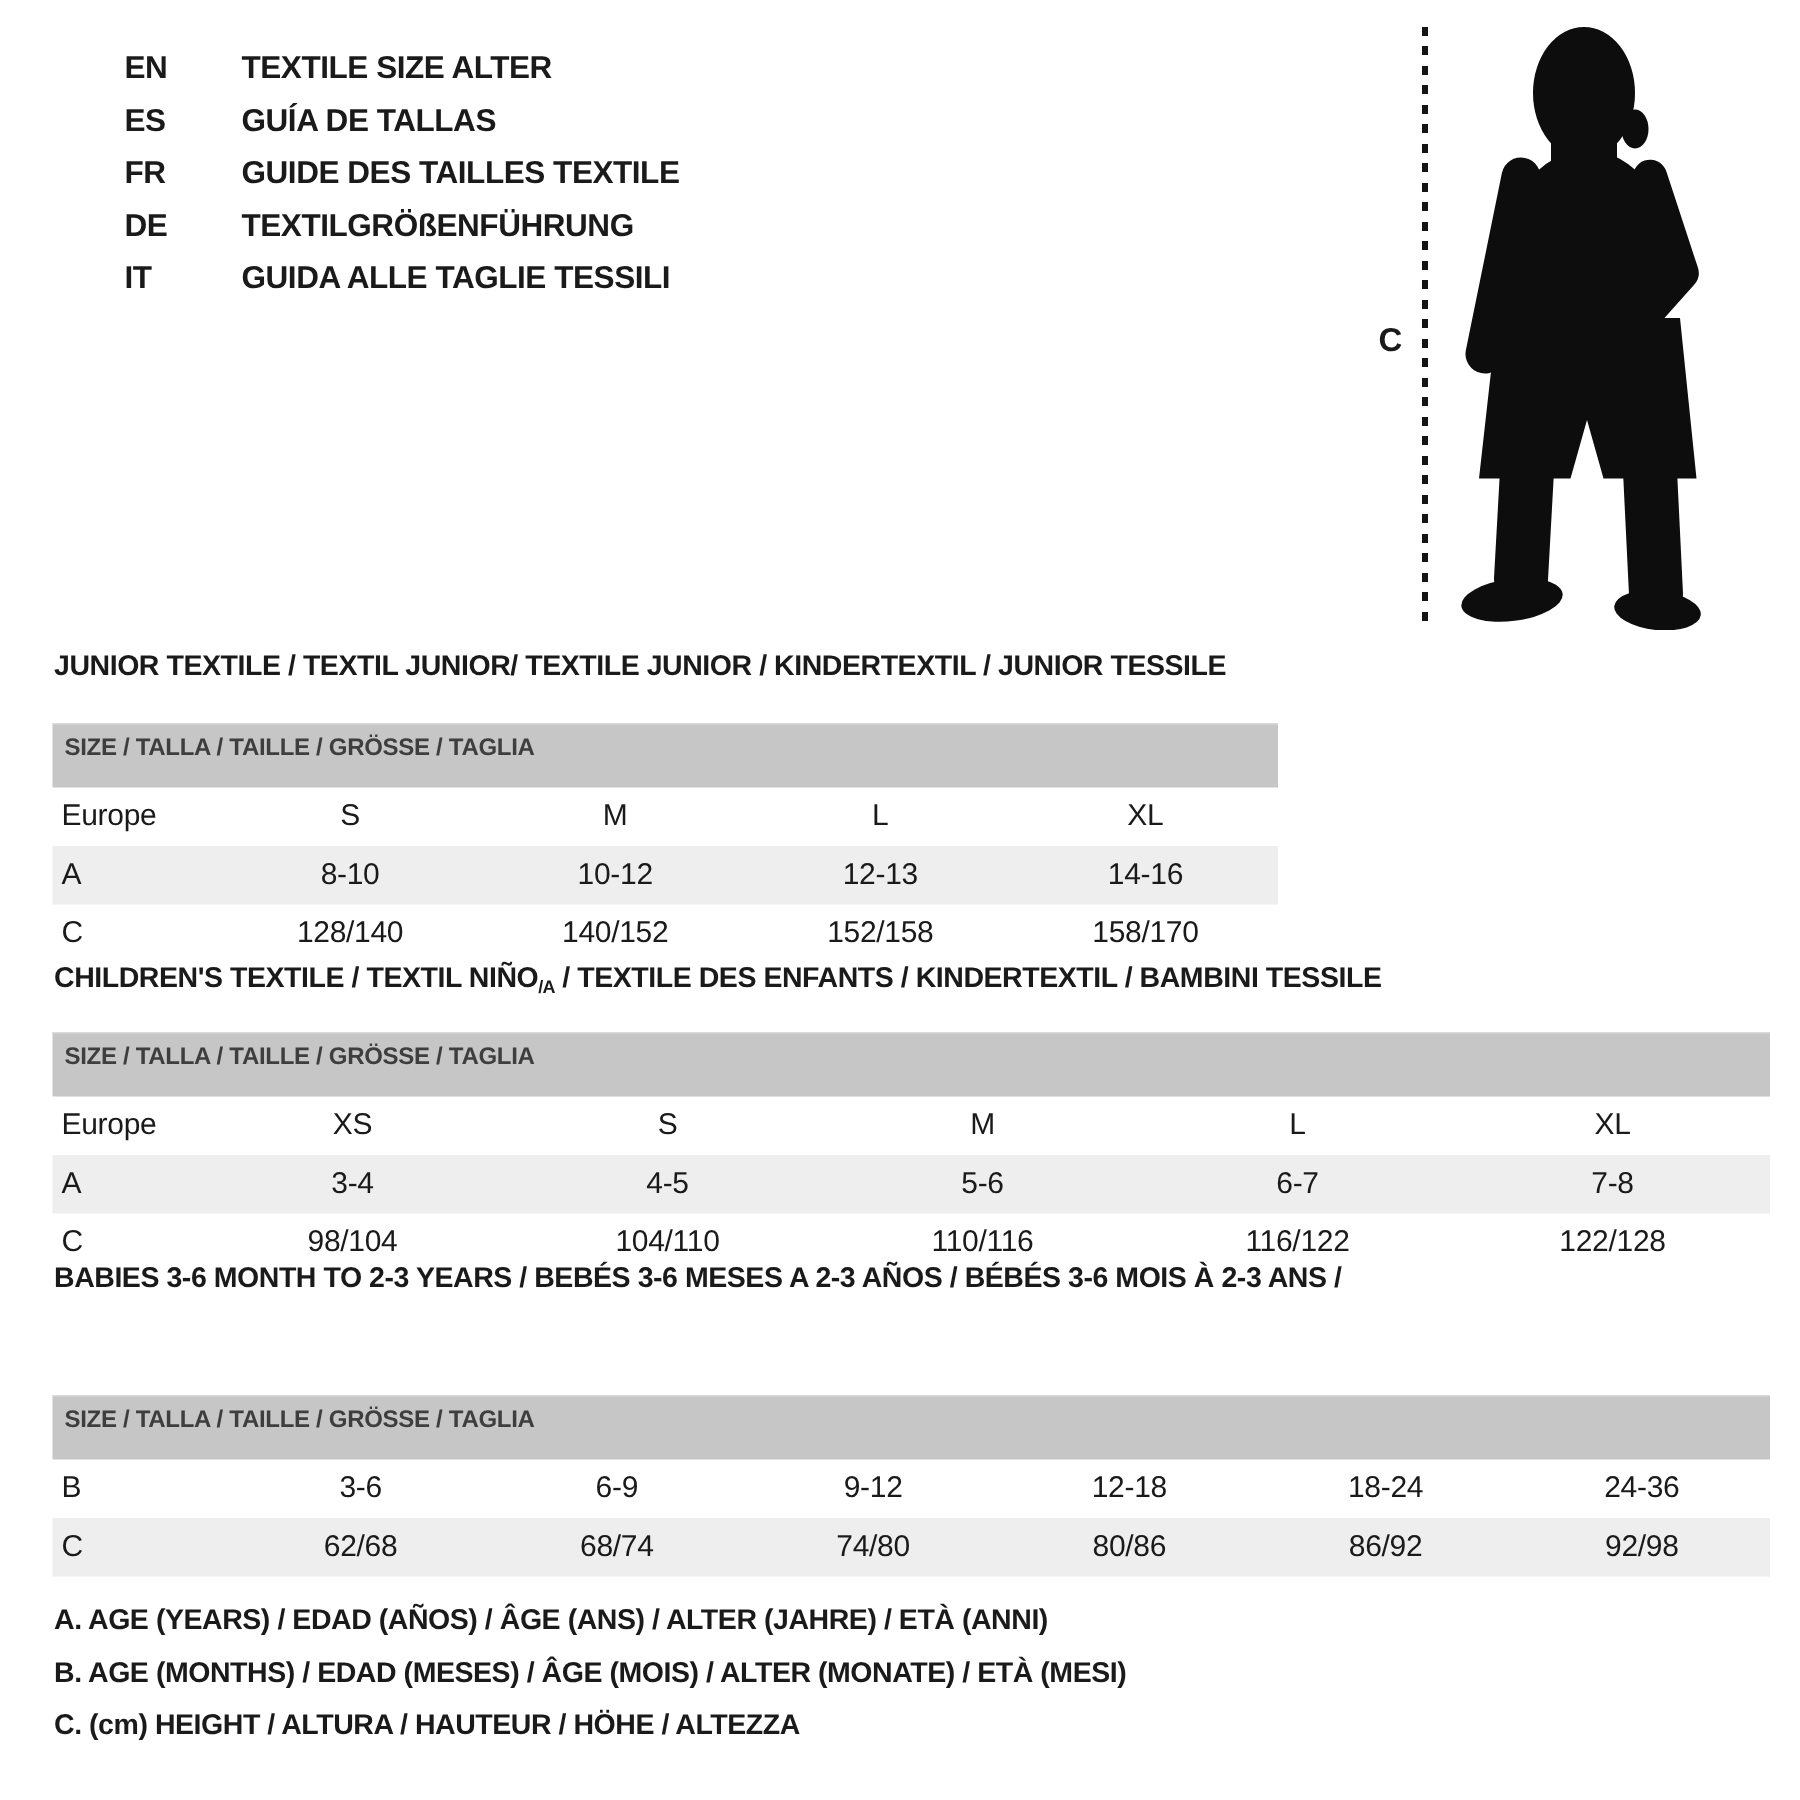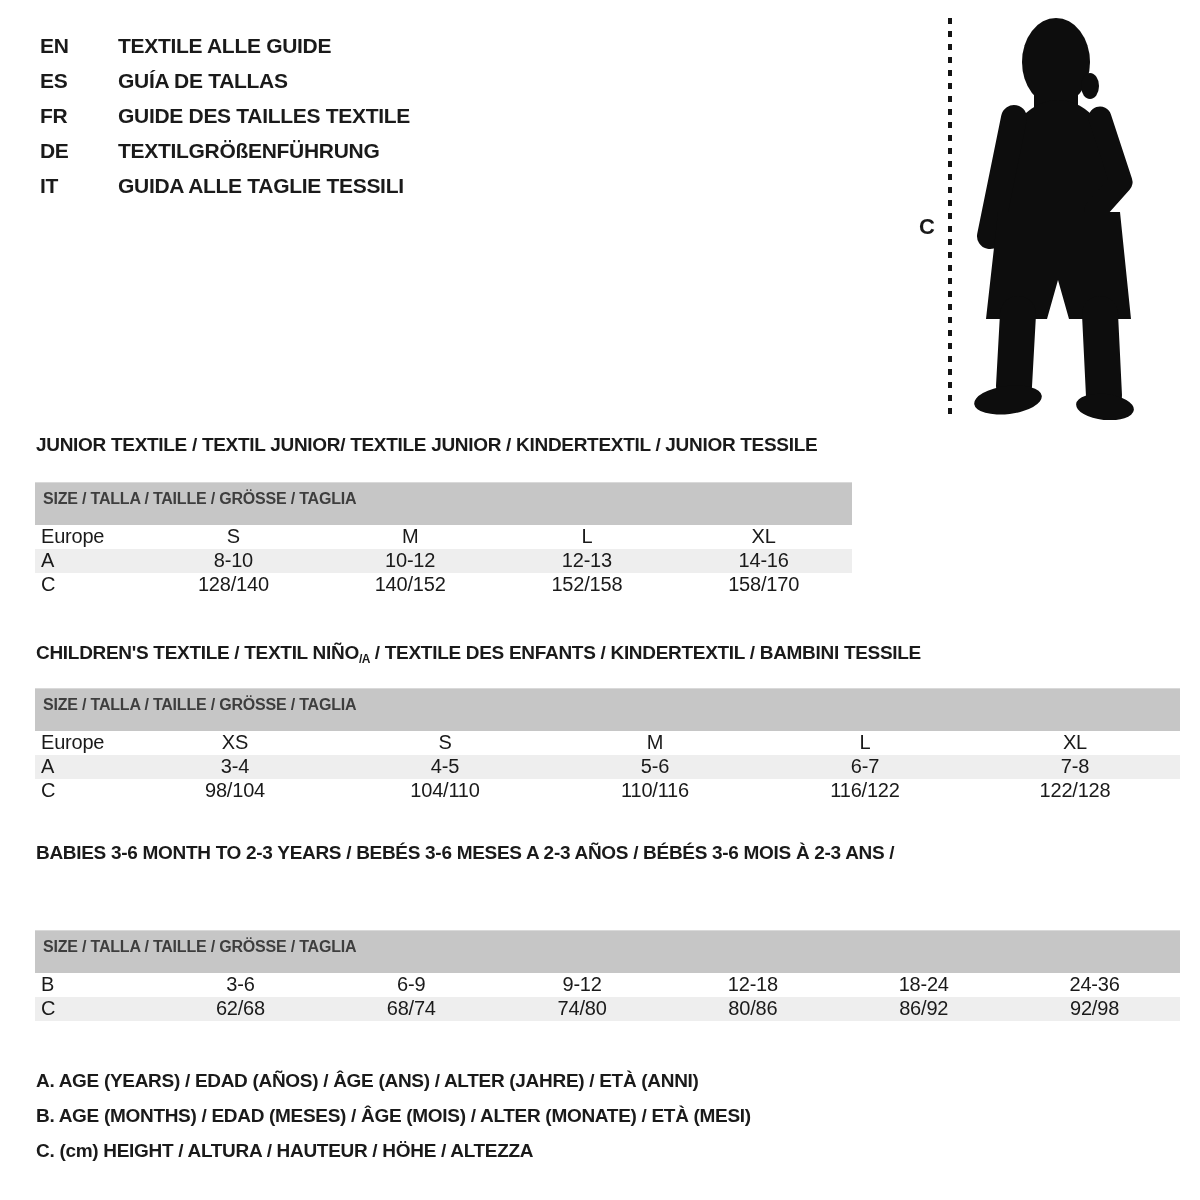--- a/index.html
+++ b/index.html
@@ -4,56 +4,56 @@
 <style>
   html,body { margin:0; padding:0; background:#ffffff; }
   .page {
     position:relative; width:1200px; height:1200px; background:#ffffff;
     font-family:"Liberation Sans", sans-serif; color:#1a1a1a; overflow:hidden;
   }
   
   .lang-block { position:absolute; left:40px; top:28px; }
   .lang-row { display:flex; height:35px; align-items:center;
               font-weight:700; font-size:21px; letter-spacing:-0.3px; white-space:nowrap; }
-  .lang-code { width:78px; }
+  .lang-code { width:78px;margin-left:43px; }
   
   .measure-line { position:absolute; left:948px; top:18px; width:4px; height:398px;
     background:repeating-linear-gradient(to bottom,#141414 0 6px, transparent 6px 13px); }
   .measure-label { position:absolute; left:912px; top:214px; width:30px; text-align:center;
     font-weight:700; font-size:22px; }
   .silhouette { position:absolute; left:968px; top:14px; }
   
   .section-heading { position:absolute; left:36px; font-weight:700; font-size:19px;
     letter-spacing:-0.3px; white-space:nowrap; }
   .sub { font-size:12px; vertical-align:-4px; letter-spacing:-0.5px; }
   
   .tbl { position:absolute; left:35px; }
   .size-bar { height:43px; line-height:32px; background:#c6c6c6; color:#3e3e3e;
     font-weight:700; font-size:16px; padding-left:8px; letter-spacing:-0.2px;
     box-sizing:border-box; border-top:1px solid #d9d9d9; }
-  .row { display:flex; height:24px; font-size:20px; letter-spacing:-0.2px; }
+  .row { display:flex; height:39px; align-items:center; font-size:20px; letter-spacing:-0.2px; }
   .row.alt { background:#eeeeee; }
   .cell-label { padding-left:6px; box-sizing:border-box; }
   .junior  .cell-label { width:110px; }
   .children .cell-label { width:95px; }
   .babies  .cell-label { width:120px; }
   .cell { flex:1; text-align:center; }
   
   .footnote { position:absolute; left:36px; font-weight:700; font-size:19px;
     letter-spacing:-0.3px; white-space:nowrap; }
 </style>
 </head>
 <body>
 
 <div class="page">
 
   <div class="lang-block">
     <div class="lang-row">
       <span class="lang-code">EN</span>
-      <span class="lang-title">TEXTILE ALLE GUIDE</span>
+      <span class="lang-title">TEXTILE SIZE ALTER</span>
     </div>
     <div class="lang-row">
       <span class="lang-code">ES</span>
       <span class="lang-title">GUÍA DE TALLAS</span>
     </div>
     <div class="lang-row">
       <span class="lang-code">FR</span>
       <span class="lang-title">GUIDE DES TAILLES TEXTILE</span>
     </div>
     <div class="lang-row">

